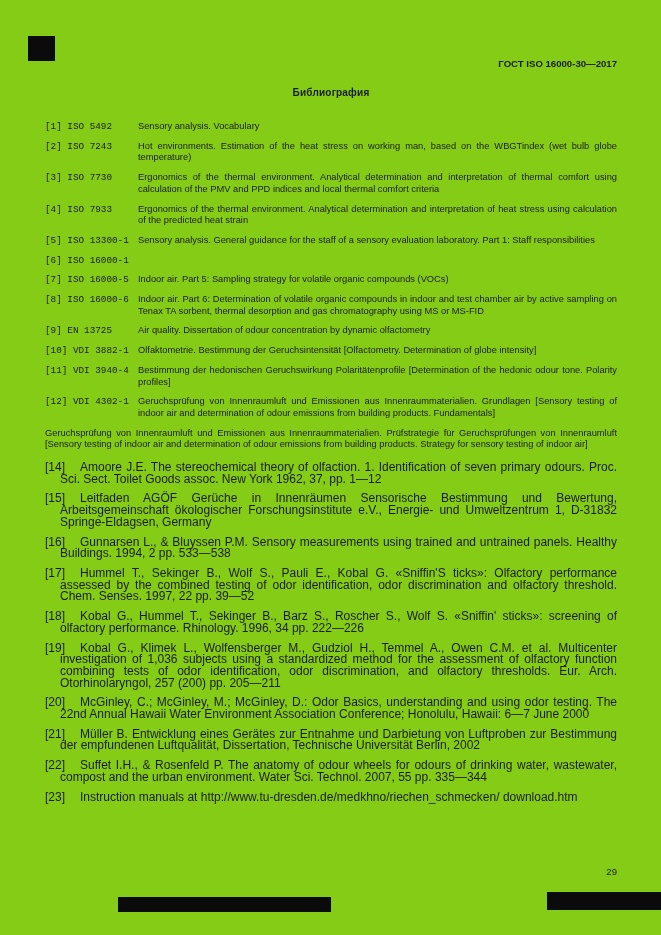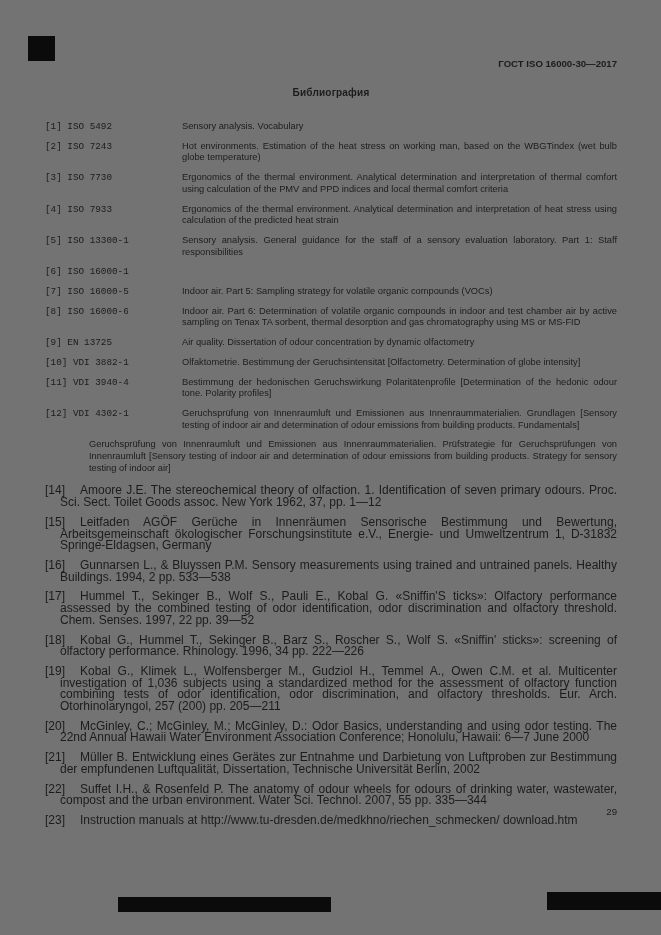--- a/index.html
+++ b/index.html
@@ -7,21 +7,21 @@
   body {
     font-family: "Liberation Sans", sans-serif;
     background: #fbfbfa;
     position: relative;
     overflow: hidden;
     color: #1c1c1c;
   }
   .page {
     position: absolute;
     inset: 0;
-    background: #737373;
+    background: #84cc16;
     padding: 58px 44px 0 45px;
   }
   .doc-header {
     text-align: right;
     font-weight: bold;
     font-size: 9.6px;
     line-height: 12px;
   }
   .doc-title {
     text-align: center;
@@ -31,35 +31,35 @@
     letter-spacing: 0.2px;
   }
   .std-list { margin-top: 23px; }
   .std-row {
     display: flex;
     margin-bottom: 8px;
     font-size: 9.3px;
     line-height: 11.7px;
   }
   .std-label { flex: 0 0 93px; width: 93px; white-space: nowrap; font-family: Liberation Mono, monospace; }
-  .std-text { flex: 1; text-align: justify; margin-left: 44px; }
+  .std-text { flex: 1; text-align: justify; }
   .lit-list { margin-top: 11px; }
   .lit-item {
     font-size: 12px;
     line-height: 11.7px;
     margin-bottom: 8px;
     text-align: justify;
     padding-left: 15px;
     text-indent: -15px;
   }
   .lit-num { display: inline-block; width: 35px; text-indent: 0; }
   .page-number {
     position: absolute;
     right: 44px;
-    top: 806px;
+    top: 866px;
     font-size: 9.6px;
   }
   .mark { position: absolute; background: #0b0b0b; }
   .mark-tl { left: 28px; top: 36px; width: 27px; height: 25px; }
   .mark-bl { left: 118px; top: 897px; width: 213px; height: 15px; }
   .mark-br { left: 547px; top: 892px; width: 114px; height: 18px; }
 </style>
 </head>
 <body>
 

